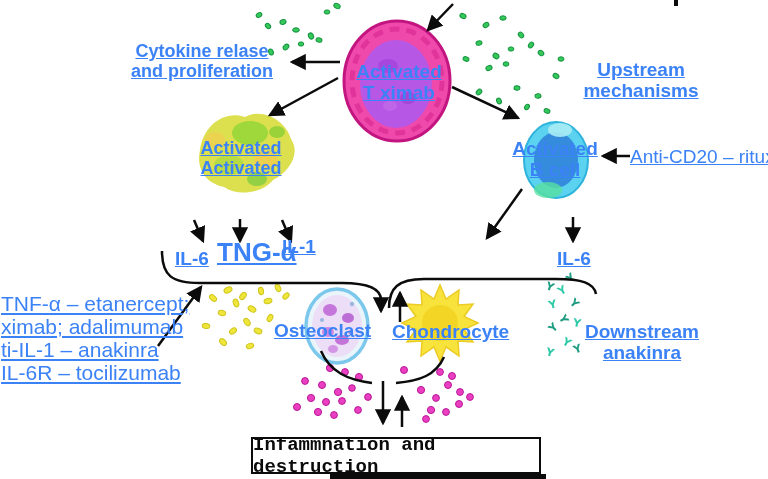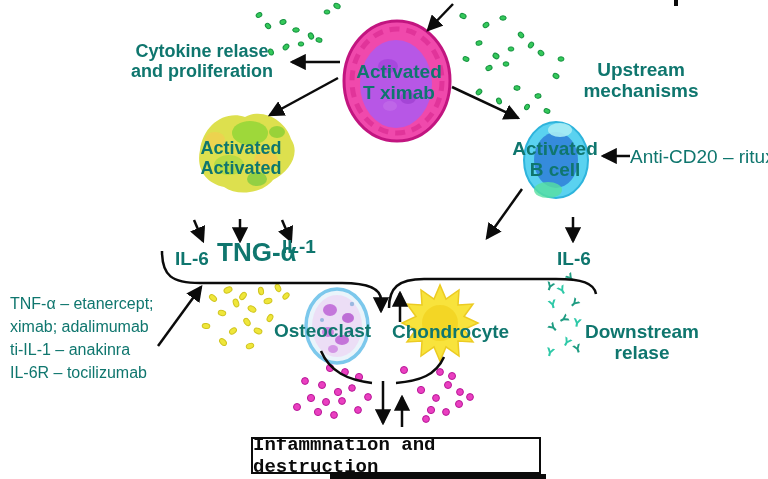--- a/index.html
+++ b/index.html
@@ -1,19 +1,19 @@
 <!DOCTYPE html>
 <html><head>
 <meta charset="utf-8">
 <style>
   html,body{margin:0;padding:0;background:#ffffff;}
   #figure{position:relative;width:768px;height:479px;background:#ffffff;overflow:hidden;
           font-family:"Liberation Sans",sans-serif;color:#0b0b0b;}
   #gfx{position:absolute;left:0;top:0;z-index:1;}
-  .lbl{position:absolute;z-index:3;font-weight:bold;color:#0f766e;line-height:1.12;white-space:nowrap;}
+  .lbl{position:absolute;z-index:3;font-weight:bold;color:#3b82f6;line-height:1.12;white-space:nowrap;text-decoration:underline;}
   .center{text-align:center;}
   .reg{font-weight:normal;}
   #outcome-box{position:absolute;z-index:3;left:251px;top:437px;width:286px;height:33px;
                border:2px solid #0b0b0b;background:#ffffff;display:flex;align-items:center;justify-content:center;
                font-weight:bold;font-size:19px;font-family:Liberation Mono, monospace;}
   #partial-box{position:absolute;z-index:3;left:330px;top:474px;width:216px;height:5px;background:#0b0b0b;}
   #top-right-mark{position:absolute;z-index:3;left:674px;top:0;width:4px;height:6px;background:#0b0b0b;}
 </style>
 </head>
 <body>
@@ -219,33 +219,33 @@
     <div>B cell</div>
   </div>
 
   <div class="lbl reg" style="left:630px;top:146px;font-size:19px;">Anti-CD20 – ritux</div>
 
   <div class="lbl" style="left:175px;top:248px;font-size:19px;">IL-6</div>
   <div class="lbl" style="left:217px;top:238px;font-size:26px;">TNG-α</div>
   <div class="lbl" style="left:282px;top:236px;font-size:19px;">IL-1</div>
   <div class="lbl" style="left:557px;top:248px;font-size:19px;">IL-6</div>
 
-  <div class="lbl reg" style="left:10px;top:292px;font-size:16px;line-height:23px;">
+  <div class="lbl reg" style="left:1px;top:292px;font-size:21px;line-height:23px;">
     <div>TNF-α – etanercept;</div>
     <div>ximab; adalimumab</div>
     <div>ti-IL-1 – anakinra</div>
     <div>IL-6R – tocilizumab</div>
   </div>
 
   <div class="lbl" style="left:274px;top:320px;font-size:19px;">Osteoclast</div>
   <div class="lbl" style="left:392px;top:321px;font-size:19px;">Chondrocyte</div>
 
   <div class="lbl center" style="left:584px;top:321px;width:116px;font-size:19px;">
     <div>Downstream</div>
-    <div>relase</div>
+    <div>anakinra</div>
   </div>
 
   <div id="outcome-box">
     <span>Infammnation and destruction</span>
   </div>
 
   <div id="partial-box"></div>
   <div id="top-right-mark"></div>
 
 </div>

